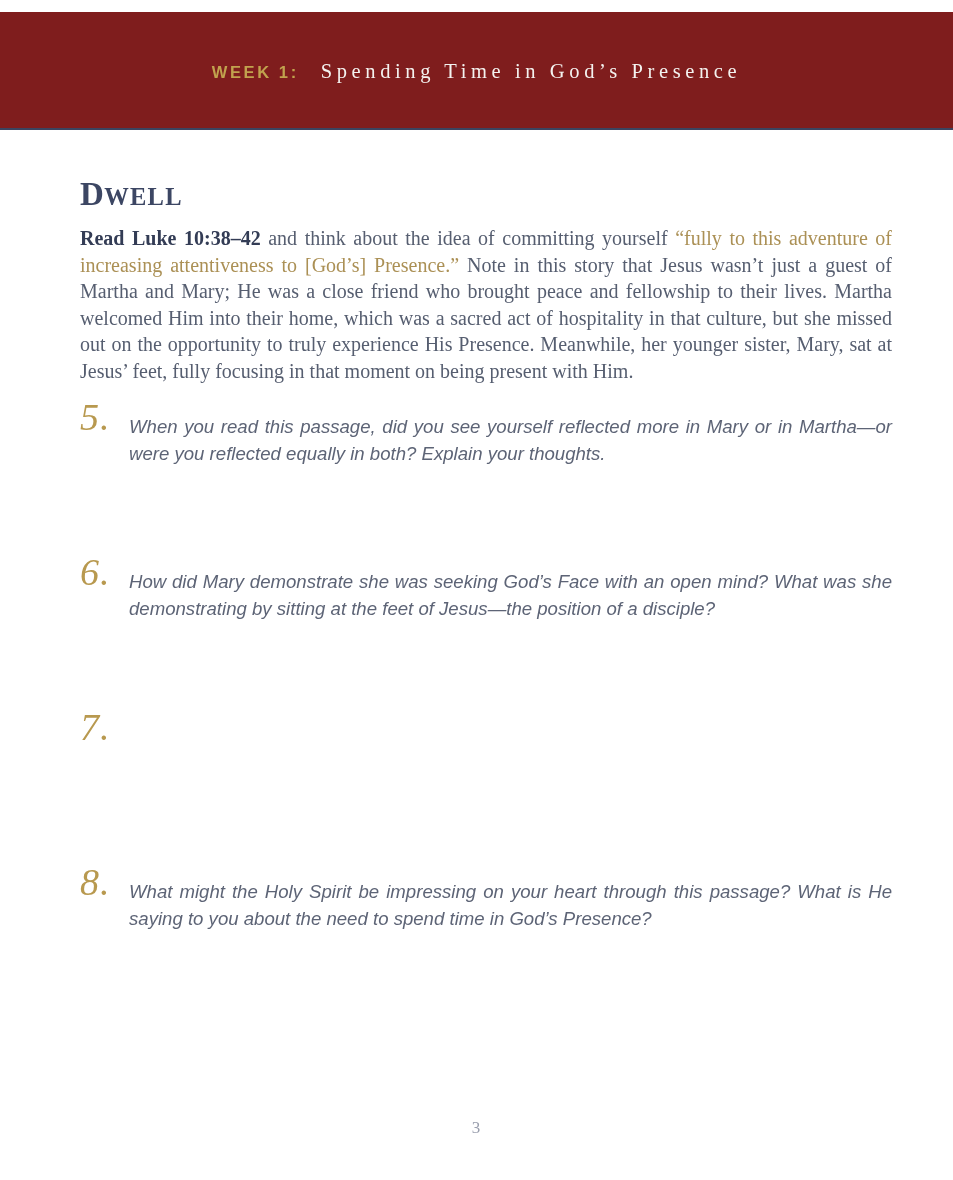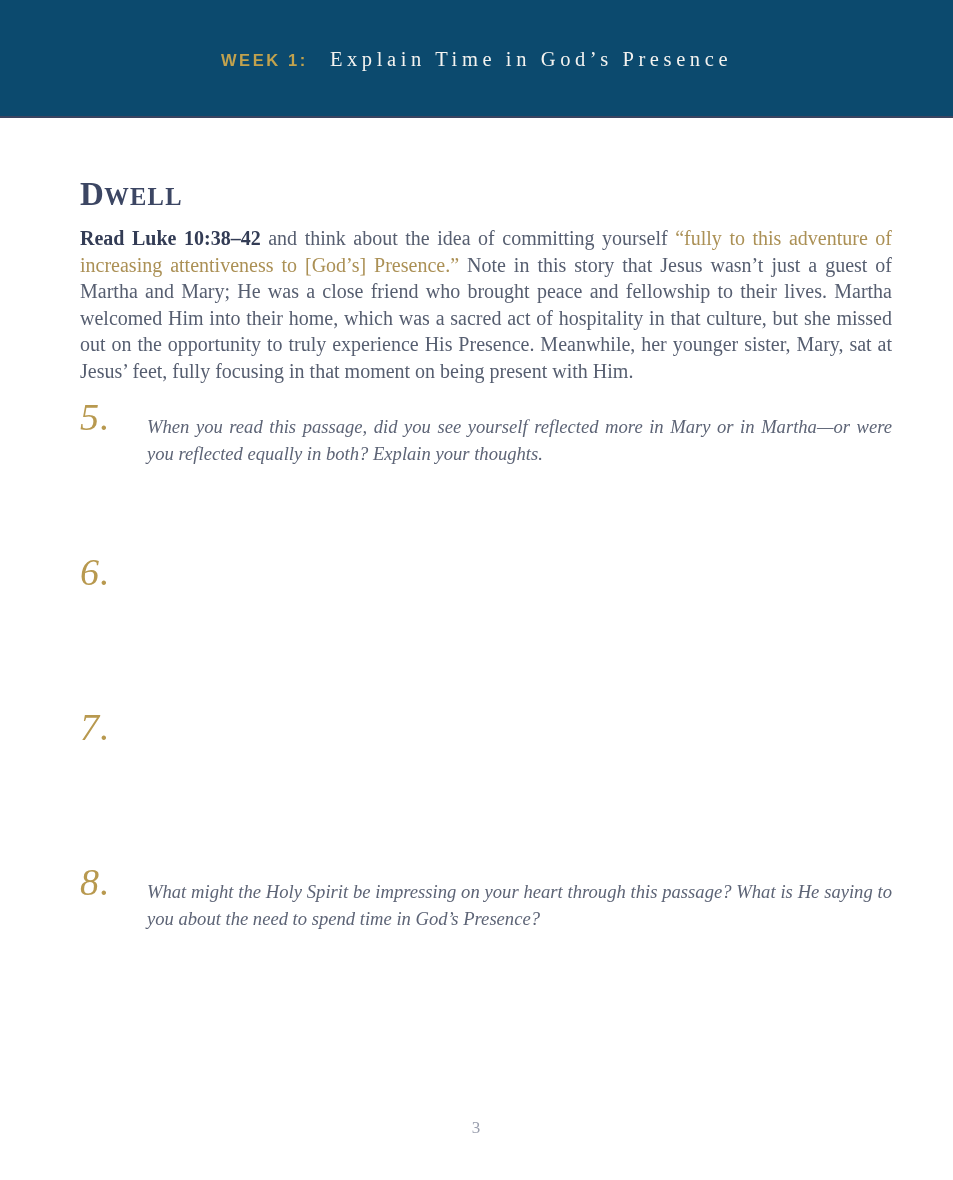--- a/index.html
+++ b/index.html
@@ -12,24 +12,24 @@
     background: #ffffff;
     font-family: "Liberation Serif", serif;
     overflow: hidden;
     position: relative;
   }
 
   
   .header-bar {
     position: absolute;
     left: 0;
-    top: 0;
+    top: 12px;
     width: 953px;
     height: 118px;
-    background: #0c4a6e;
+    background: #7f1d1d;
     border-bottom: 2px solid #3b4460;
     box-sizing: border-box;
     display: flex;
     align-items: center;
     justify-content: center;
   }
   .header-inner {
     display: flex;
     align-items: baseline;
     transform: translateY(1px);
@@ -124,22 +124,22 @@
     width: 46px;
     font-family: "Liberation Serif", serif;
     font-style: italic;
     font-size: 38px;
     color: #b8994f;
     line-height: 1;
     text-align: left;
     letter-spacing: 1px;
   }
   .q-text {
-    margin-left: 67px;
-    font-family: Liberation Serif, serif;
+    margin-left: 49px;
+    font-family: Liberation Sans, sans-serif;
     font-style: italic;
     font-size: 18.6px;
     line-height: 26.5px;
     color: #5d6476;
     text-align: justify;
     text-justify: inter-word;
   }
 
   
   .page-number {
@@ -153,21 +153,21 @@
     color: #9a9fae;
     letter-spacing: 1px;
   }
 </style>
 </head>
 <body>
 
 <div class="header-bar">
   <div class="header-inner">
     <span class="week-label">WEEK 1:</span>
-    <span class="header-title">Explain Time in God’s Presence</span>
+    <span class="header-title">Spending Time in God’s Presence</span>
   </div>
 </div>
 
 <div class="page">
 
   <div class="content">
 
     <h1 class="dwell-heading">
       <span class="cap">D</span><span class="small">WELL</span>
     </h1>
@@ -180,20 +180,21 @@
 
   <div class="questions">
 
     <div class="question">
       <div class="q-num">5.</div>
       <div class="q-text">When you read this passage, did you see yourself reflected more in Mary or in Martha—or were you reflected equally in both? Explain your thoughts.</div>
     </div>
 
     <div class="question">
       <div class="q-num">6.</div>
+      <div class="q-text">How did Mary demonstrate she was seeking God’s Face with an open mind? What was she demonstrating by sitting at the feet of Jesus—the position of a disciple?</div>
     </div>
 
     <div class="question">
       <div class="q-num">7.</div>
     </div>
 
     <div class="question">
       <div class="q-num">8.</div>
       <div class="q-text">What might the Holy Spirit be impressing on your heart through this passage? What is He saying to you about the need to spend time in God’s Presence?</div>
     </div>

